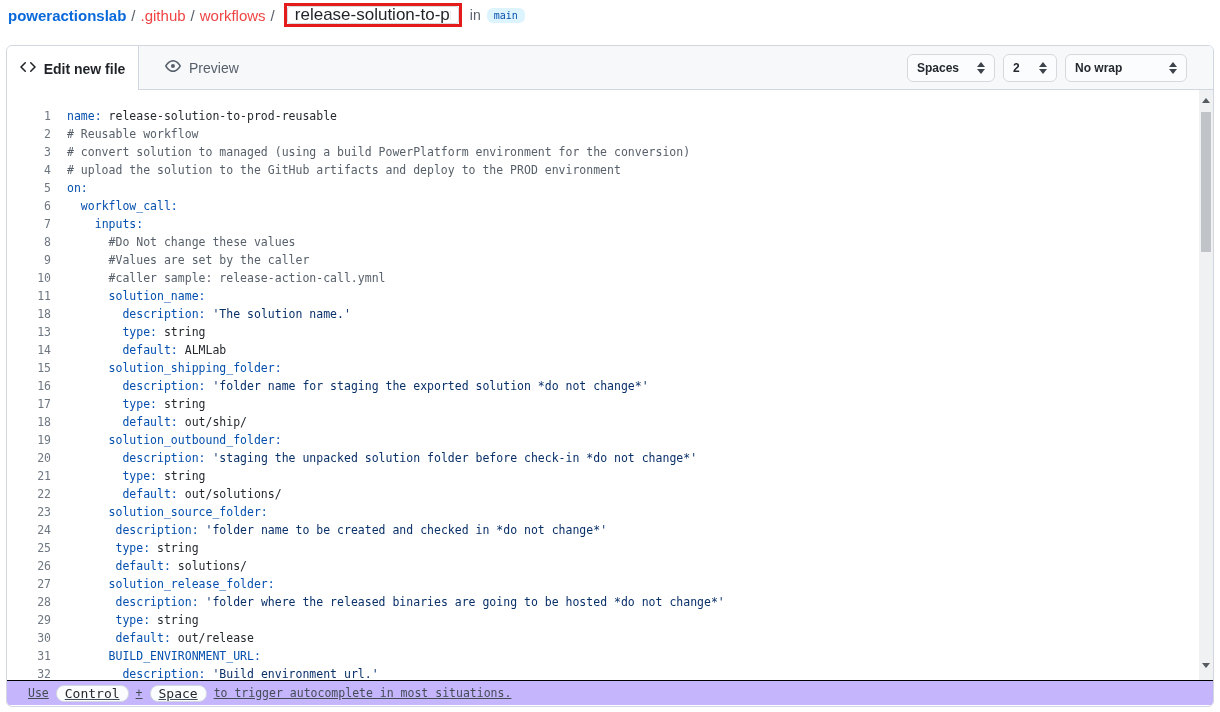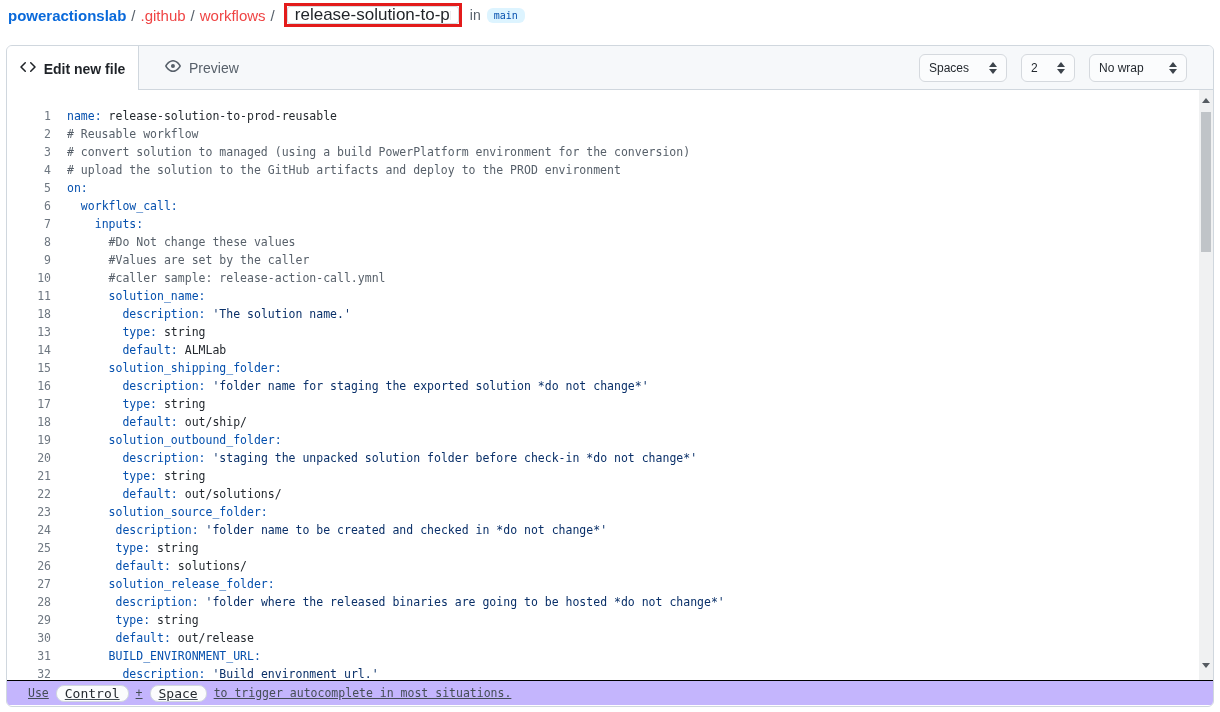--- a/index.html
+++ b/index.html
@@ -27,25 +27,25 @@
 
   
   .tabbar { height:44px; background:#f6f8fa; border-bottom:1px solid #d0d7de;
             display:flex; align-items:stretch;text-align:right; }
   .tab-active { display:flex; align-items:center; gap:8px; width:132px; justify-content:center;
             background:#ffffff; border-right:1px solid #d0d7de; border-top-left-radius:6px;
             height:45px; font-size:14px; font-weight:700; color:#1f2328; cursor:pointer; }
   .tab-plain { display:flex; align-items:center; gap:8px; padding:0 26px;
             font-size:14px; color:#57606a; cursor:pointer; }
   .tab-spacer { flex:1; }
-  .controls { display:flex; align-items:center; gap:14px; padding-right:26px; }
+  .controls { display:flex; align-items:center; gap:8px; padding-right:26px;font-weight:bold; }
   .gh-select { height:28px; background:#fbfcfd; border:1px solid #d5d9de; border-radius:6px;
             display:flex; align-items:center; justify-content:space-between;
             padding:0 9px; font-size:12px; color:#24292f; cursor:pointer; }
-  .sel-spaces { width:88px; } .sel-size { width:54px; } .sel-wrap { width:98px; }
+  .sel-spaces { width:88px; } .sel-size { width:54px; } .sel-wrap { width:122px; }
   .updown { display:flex; flex-direction:column; align-items:center; margin-left:8px; }
   .updown b { width:0; height:0; border-left:4px solid transparent; border-right:4px solid transparent; }
   .updown .up   { border-bottom:5px solid #3d444c; margin-bottom:2px; }
   .updown .down { border-top:5px solid #3d444c; }
 
   
   .code-area { position:relative; height:590px; overflow:hidden; background:#fff;
                padding-top:17px; }
   .code-line { display:flex; height:18px; line-height:18px;
                font-family:"DejaVu Sans Mono",monospace; font-size:11.5px; white-space:pre; }

